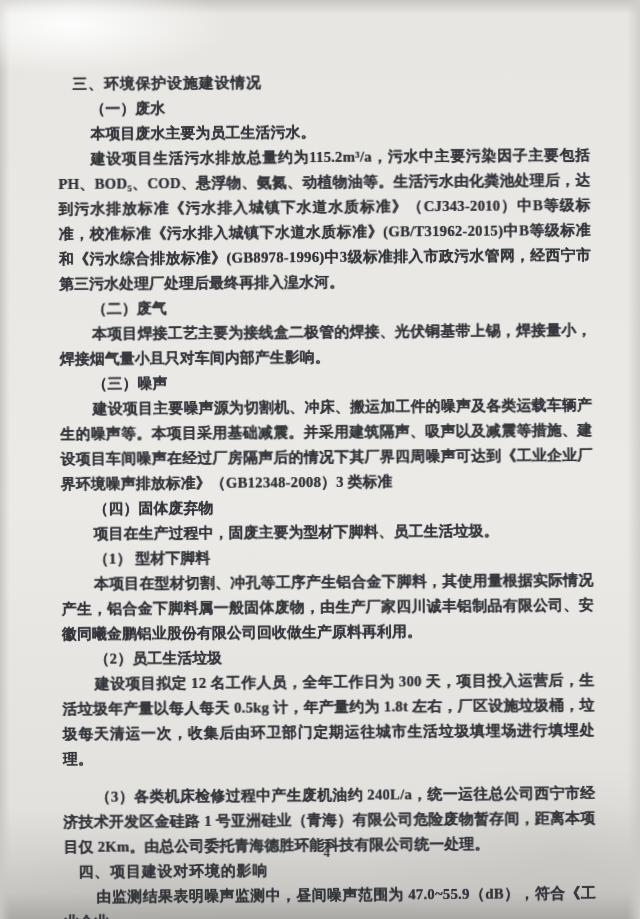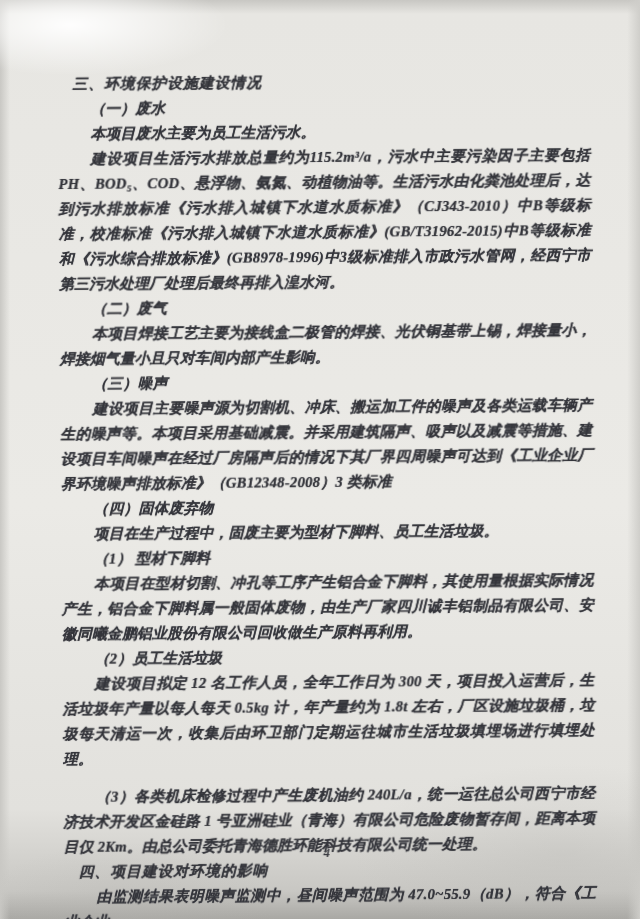--- a/index.html
+++ b/index.html
@@ -16,21 +16,20 @@
       radial-gradient(ellipse 300px 130px at 88% 93%, rgba(186,185,181,0.35), rgba(186,185,181,0) 70%),
       radial-gradient(ellipse 200px 90px at 20% 99%, rgba(180,179,175,0.30), rgba(180,179,175,0) 75%),
       linear-gradient(90deg, #c9c8c4 0px, rgba(233,232,228,0) 10px, rgba(233,232,228,0) 98%, #cfceca 100%),
       linear-gradient(180deg, #c8c7c3 0px, #e7e6e2 14px, #ebeae6 55%, #e2e1dd 88%, #c8c7c3 97%, #a9a8a4 100%);
     font-family: "Liberation Serif", "DejaVu Serif", serif;
   }
   .page {
     position: relative;
     width: 640px;
     height: 860px;
-    font-style: italic;
   }
   .skew {
     transform: rotate(-0.45deg);
     transform-origin: 50% 40%;
   }
   .doc-text {
     position: absolute;
     left: 57px;
     top: 70px;
     width: 532px;

